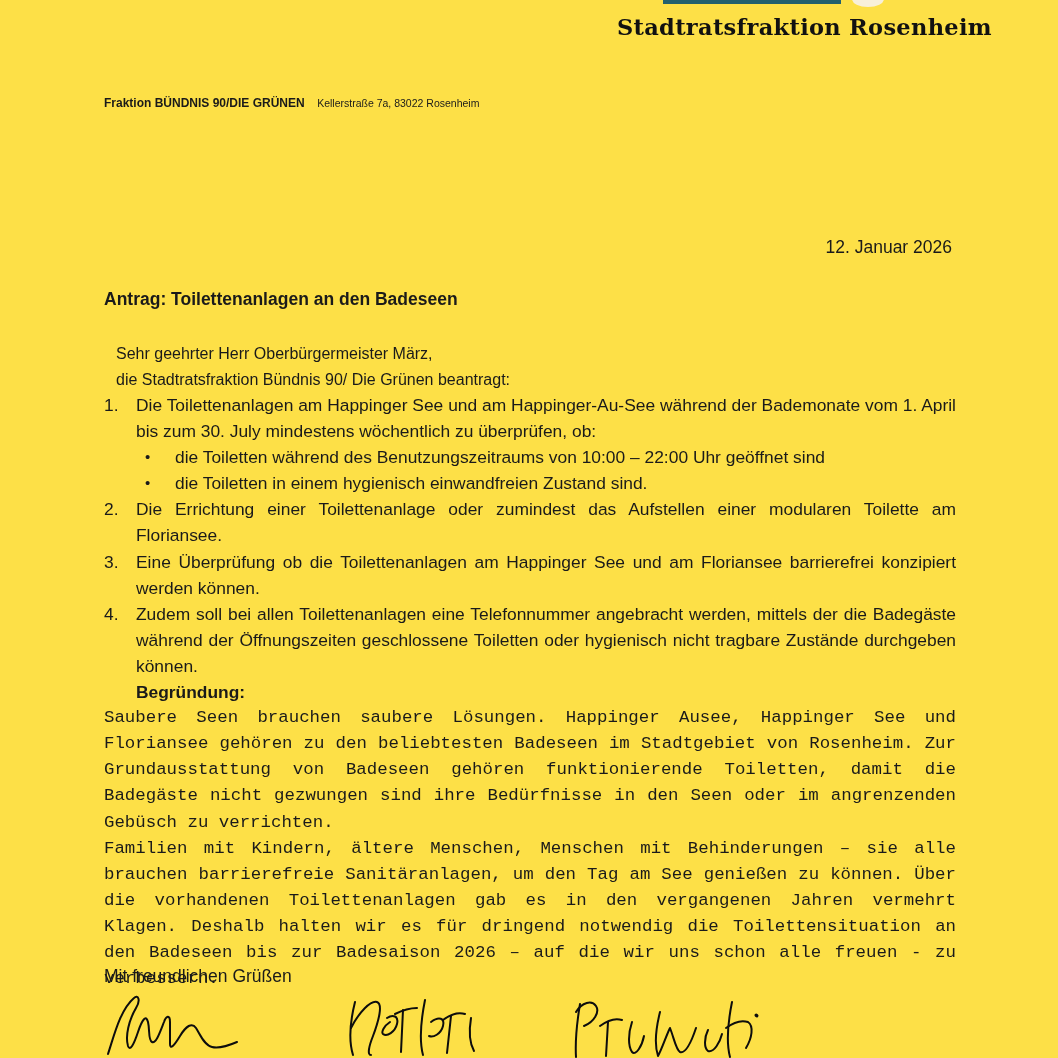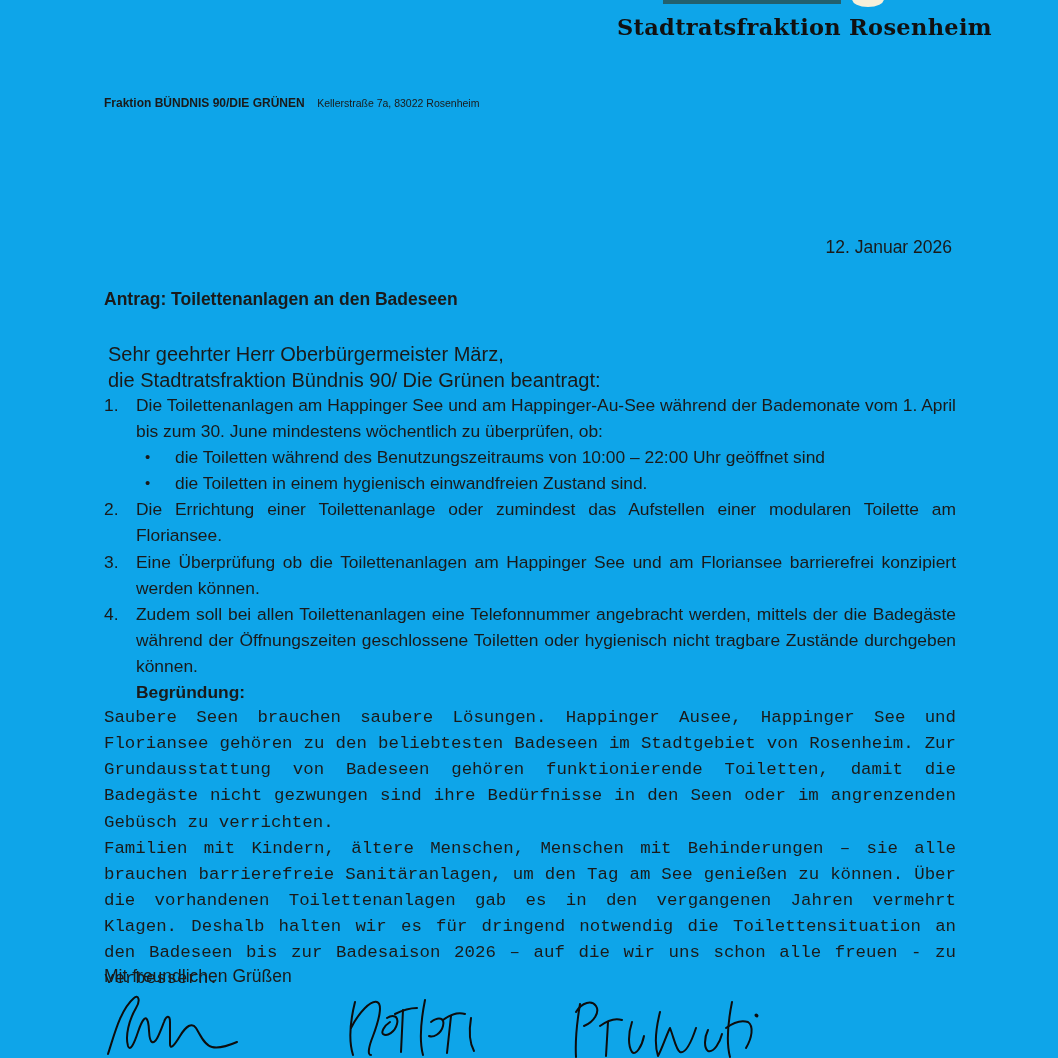--- a/index.html
+++ b/index.html
@@ -1,20 +1,20 @@
 <!DOCTYPE html>
 <html lang="de"><head>
 <meta charset="utf-8">
 <style>
   html, body { margin: 0; padding: 0; background: #e8e8e8; }
   .page {
     position: relative;
     width: 1058px;
     height: 1058px;
-    background: #0ea5e9;
+    background: #fde047;
     overflow: hidden;
     font-family: "Liberation Sans", sans-serif;
     color: #1a1a1a;
   }
 
   
   .logo-underline {
     position: absolute;
     left: 663px; top: 0; width: 178px; height: 4px;
     background: #23606e;
@@ -61,22 +61,22 @@
   .subject-line {
     position: absolute;
     left: 104px; top: 289px;
     font-weight: bold;
     font-size: 17.5px;
     text-align: right;
   }
 
   .salutation {
     position: absolute;
-    left: 108px; top: 341px;
-    font-size: 20px;
+    left: 116px; top: 341px;
+    font-size: 16px;
     line-height: 26.1px;
   }
 
   .letter-body {
     position: absolute;
     left: 104px; top: 392px; width: 852px;
     font-size: 17.4px;
     line-height: 26.1px;
   }
   .req { display: flex; }
@@ -126,21 +126,21 @@
 
   <div class="salutation">
     <div>Sehr geehrter Herr Oberbürgermeister März,</div>
     <div>die Stadtratsfraktion Bündnis 90/ Die Grünen beantragt:</div>
   </div>
 
   <div class="letter-body">
 
     <div class="req">
       <span class="req-num">1.</span>
-      <div class="req-text">Die Toilettenanlagen am Happinger See und am Happinger-Au-See während der Bademonate vom 1. April bis zum 30. June mindestens wöchentlich zu überprüfen, ob:</div>
+      <div class="req-text">Die Toilettenanlagen am Happinger See und am Happinger-Au-See während der Bademonate vom 1. April bis zum 30. July mindestens wöchentlich zu überprüfen, ob:</div>
     </div>
     <div class="bullet-row">
       <span class="bullet-mark">•</span>
       <div class="bullet-text">die Toiletten während des Benutzungszeitraums von 10:00 – 22:00 Uhr geöffnet sind</div>
     </div>
     <div class="bullet-row">
       <span class="bullet-mark">•</span>
       <div class="bullet-text">die Toiletten in einem hygienisch einwandfreien Zustand sind.</div>
     </div>
 

